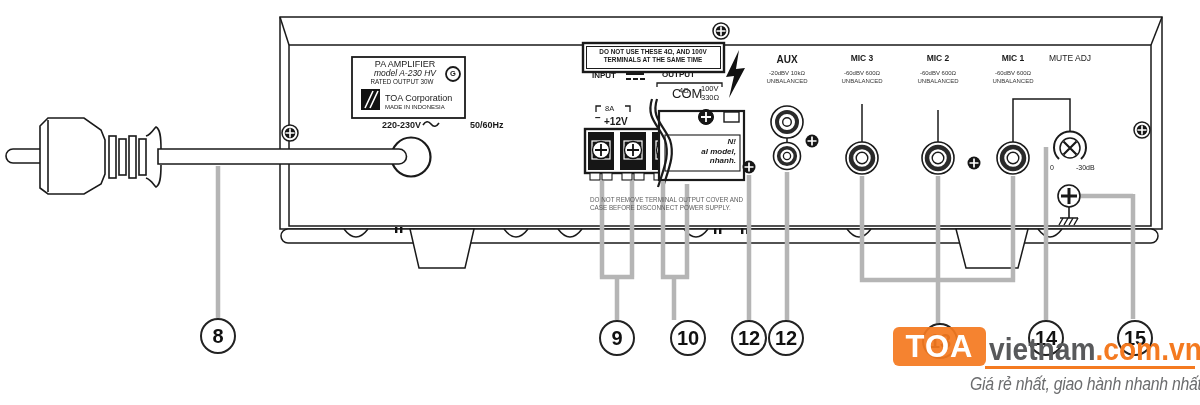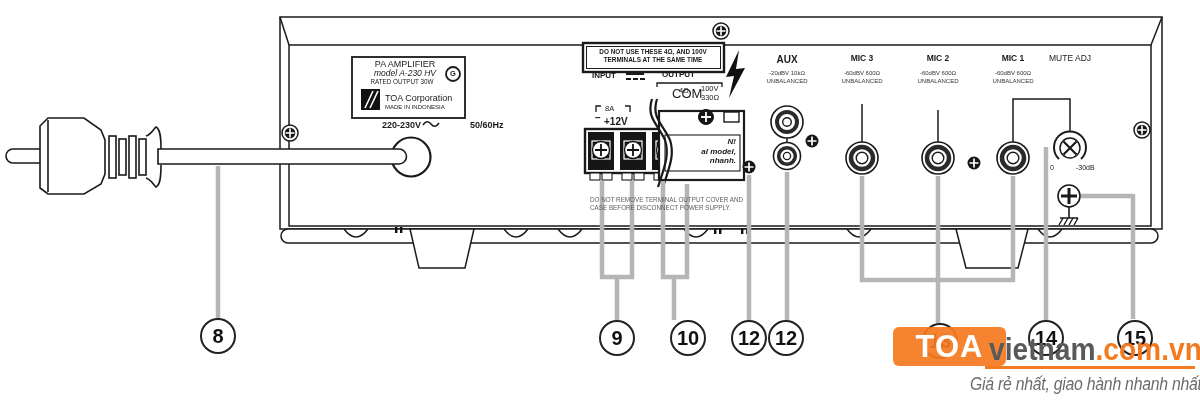--- a/index.html
+++ b/index.html
@@ -6,21 +6,21 @@
   #stage{position:relative;width:1200px;height:405px;background:#fff;overflow:hidden;
          font-family:"Liberation Sans",sans-serif;color:#1a1a1a;padding-left:10px;}
   #lineart{position:absolute;left:0;top:0;z-index:1;}
   .lbl{position:absolute;white-space:nowrap;color:#1a1a1a;line-height:1.15;z-index:3;}
   .ctr{text-align:center;}
   .rt{text-align:right;}
   .callout{position:absolute;z-index:4;width:36px;height:36px;box-sizing:border-box;
            border:2px solid #222;border-radius:50%;background:#fff;display:flex;
            align-items:center;justify-content:center;
            font:600 20px "Liberation Sans",sans-serif;color:#111;}
-  .wm-box{position:absolute;left:893px;top:327px;width:113px;height:39px;z-index:10;
+  .wm-box{position:absolute;left:893px;top:327px;width:93px;height:39px;z-index:10;
           background:rgba(244,122,32,0.93);border-radius:6px;display:flex;align-items:center;
           justify-content:center;font-weight:700;font-size:31px;letter-spacing:1px;color:#fff;}
   .wm-text{position:absolute;left:989px;top:331px;z-index:10;font-weight:700;font-size:32px;
            transform:scaleX(0.88);transform-origin:left top;white-space:nowrap;}
   .wm-underline{position:absolute;left:985px;top:366px;width:210px;height:3px;z-index:10;}
   .wm-tagline{position:absolute;left:940px;top:374px;width:250px;z-index:10;text-align:right;
               font-style:italic;font-size:18px;letter-spacing:-0.3px;transform:scaleX(0.88);
               transform-origin:right top;white-space:nowrap;}
   .cov{font-weight:700;font-style:italic;font-size:8px;}
 </style>

